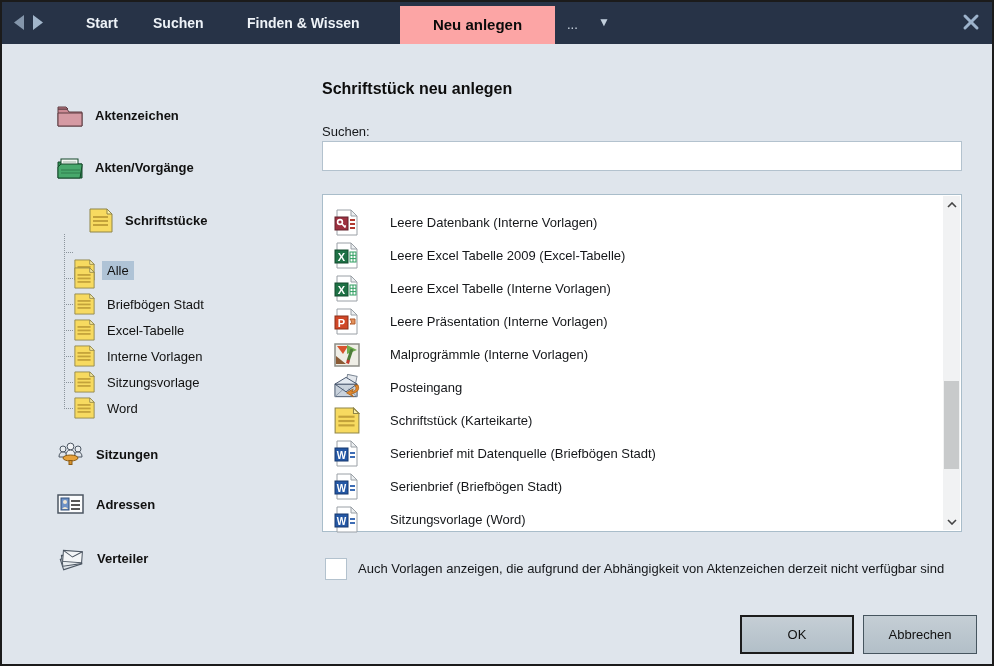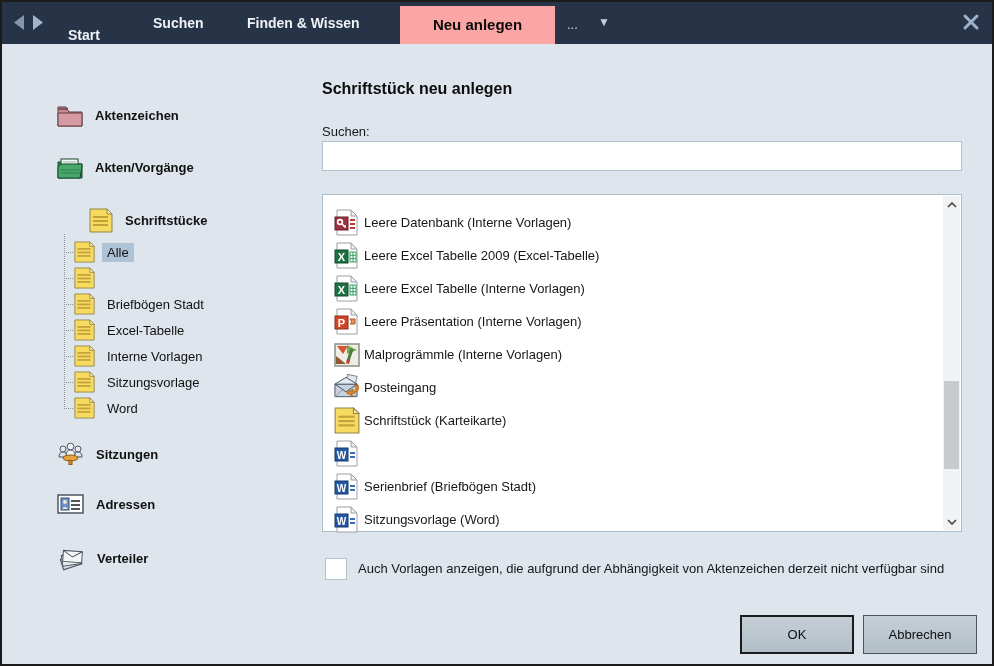--- a/index.html
+++ b/index.html
@@ -3,21 +3,21 @@
 <meta charset="utf-8">
 <style>
   html,body{margin:0;padding:0;background:#9aa3ab;font-family:"Liberation Sans",sans-serif;}
   #window{position:relative;width:994px;height:666px;box-sizing:border-box;
           border:2px solid #1b1b1b;background:#dfe5ec;overflow:hidden;}
   
   #topbar{position:absolute;top:0;left:0;right:0;height:42px;background:#273347;}
   .nav-arrows{position:absolute;left:10px;top:12px;display:flex;gap:3px;cursor:pointer;}
   .tab{position:absolute;top:0;height:42px;line-height:42px;color:#eef3f8;
        font-size:14px;font-weight:bold;cursor:pointer;white-space:nowrap;}
-  #tab-start{left:66px;margin-top:12px;}
+  #tab-start{left:84px;}
   #tab-suchen{left:151px;}
   #tab-finden{left:245px;}
   #tab-active{position:absolute;left:398px;top:4px;width:155px;height:38px;background:#fca5a5;
        text-align:center;line-height:38px;color:#0b0b0b;font-size:15px;font-weight:bold;cursor:pointer;}
   #overflow-dots{position:absolute;left:565px;top:15px;color:#cdd8e3;font-size:13px;cursor:pointer;}
   #tab-dropdown{position:absolute;left:596px;top:13px;color:#c2cfdc;font-size:12px;cursor:pointer;}
   #close-btn{position:absolute;right:12px;top:11px;cursor:pointer;}
   
   .side-item{position:absolute;left:55px;display:flex;align-items:center;gap:12px;cursor:pointer;text-align:center;}
   .side-item .lbl{font-size:13px;font-weight:bold;color:#111;}
@@ -29,21 +29,21 @@
   .tree-stub{position:absolute;left:62px;width:9px;height:1px;border-top:1px dotted #8b949c;}
   
   #main-title{position:absolute;left:320px;top:78px;font-size:16px;font-weight:bold;color:#0d0d0d;}
   #search-label{position:absolute;left:320px;top:122px;font-size:13px;color:#15171a;}
   #search-input{position:absolute;left:320px;top:139px;width:640px;height:30px;box-sizing:border-box;
        border:1px solid #b3c2ce;background:#fff;font-size:13px;padding:0 8px;outline:none;
        font-family:"Liberation Sans",sans-serif;}
   #template-list{position:absolute;left:320px;top:192px;width:640px;height:338px;box-sizing:border-box;
        border:1px solid #a9bdca;background:#fff;padding-top:11px;}
   .list-row{height:33px;display:flex;align-items:center;padding-left:10px;cursor:pointer;}
-  .list-row .lbl{font-size:13px;color:#15171a;margin-left:4px;white-space:nowrap;}
+  .list-row .lbl{font-size:13px;color:#15171a;margin-left:30px;white-space:nowrap;}
   .list-row .ic{width:27px;height:27px;display:flex;align-items:center;justify-content:center;}
   
   #list-scrollbar{position:absolute;right:1px;top:1px;bottom:1px;width:17px;background:#f1f2f3;}
   .scroll-arrow{position:absolute;left:0;width:17px;height:17px;display:flex;align-items:center;
        justify-content:center;cursor:pointer;}
   #scroll-up{top:0;} #scroll-down{bottom:0;}
   #scroll-thumb{position:absolute;left:1px;width:15px;top:185px;height:88px;background:#c8cacb;cursor:pointer;}
   
   #show-all-checkbox{position:absolute;left:323px;top:556px;width:22px;height:22px;box-sizing:border-box;
        background:#fff;border:1px solid #b3c2ce;cursor:pointer;}
@@ -129,21 +129,21 @@
 
   <div class="tree-vline"></div>
   <div class="tree-stub" style="top:250px;"></div>
   <div class="tree-stub" style="top:276px;"></div>
   <div class="tree-stub" style="top:302px;"></div>
   <div class="tree-stub" style="top:328px;"></div>
   <div class="tree-stub" style="top:354px;"></div>
   <div class="tree-stub" style="top:380px;"></div>
   <div class="tree-stub" style="top:406px;"></div>
 
-  <div class="tree-item" style="top:238px;text-align:right;">
+  <div class="tree-item" style="top:256px;text-align:right;">
     <span class="ic">
       <svg width="21" height="22" viewBox="0 0 24 25">
           <path d="M1 1 h17 l5 5 v18 H1 z" fill="#f7da60" stroke="#8f8549"></path>
           <path d="M18 1 l5 5 h-5 z" fill="#fdf2ac" stroke="#8f8549"></path>
           <line x1="4" y1="9" x2="19" y2="9" stroke="#c3a23a" stroke-width="2"></line>
           <line x1="4" y1="13" x2="19" y2="13" stroke="#c3a23a" stroke-width="2"></line>
           <line x1="4" y1="17" x2="19" y2="17" stroke="#c3a23a" stroke-width="2"></line>
         </svg>
     </span>
     <span class="lbl sel">Alle</span>
@@ -385,20 +385,21 @@
       <span class="ic">
         <svg width="26" height="27" viewBox="0 0 26 27">
           <path d="M3 1 h14 l6 6 v19 H3 z" fill="#fff" stroke="#9aa0a6"></path>
           <path d="M17 1 l6 6 h-6 z" fill="#eceff1" stroke="#9aa0a6"></path>
           <rect x="1" y="8" width="13" height="13" fill="#2457a4" stroke="#16386e"></rect>
           <text x="7.5" y="18.5" font-family="Liberation Sans,sans-serif" font-size="10" font-weight="bold" fill="#fff" text-anchor="middle">W</text>
           <line x1="16" y1="13" x2="21" y2="13" stroke="#3e6db5" stroke-width="2"></line>
           <line x1="16" y1="17" x2="21" y2="17" stroke="#3e6db5" stroke-width="2"></line>
         </svg>
       </span>
+      <span class="lbl">Serienbrief mit Datenquelle (Briefbögen Stadt)</span>
     </div>
 
     <div class="list-row">
       <span class="ic">
         <svg width="26" height="27" viewBox="0 0 26 27">
           <path d="M3 1 h14 l6 6 v19 H3 z" fill="#fff" stroke="#9aa0a6"></path>
           <path d="M17 1 l6 6 h-6 z" fill="#eceff1" stroke="#9aa0a6"></path>
           <rect x="1" y="8" width="13" height="13" fill="#2457a4" stroke="#16386e"></rect>
           <text x="7.5" y="18.5" font-family="Liberation Sans,sans-serif" font-size="10" font-weight="bold" fill="#fff" text-anchor="middle">W</text>
           <line x1="16" y1="13" x2="21" y2="13" stroke="#3e6db5" stroke-width="2"></line>

